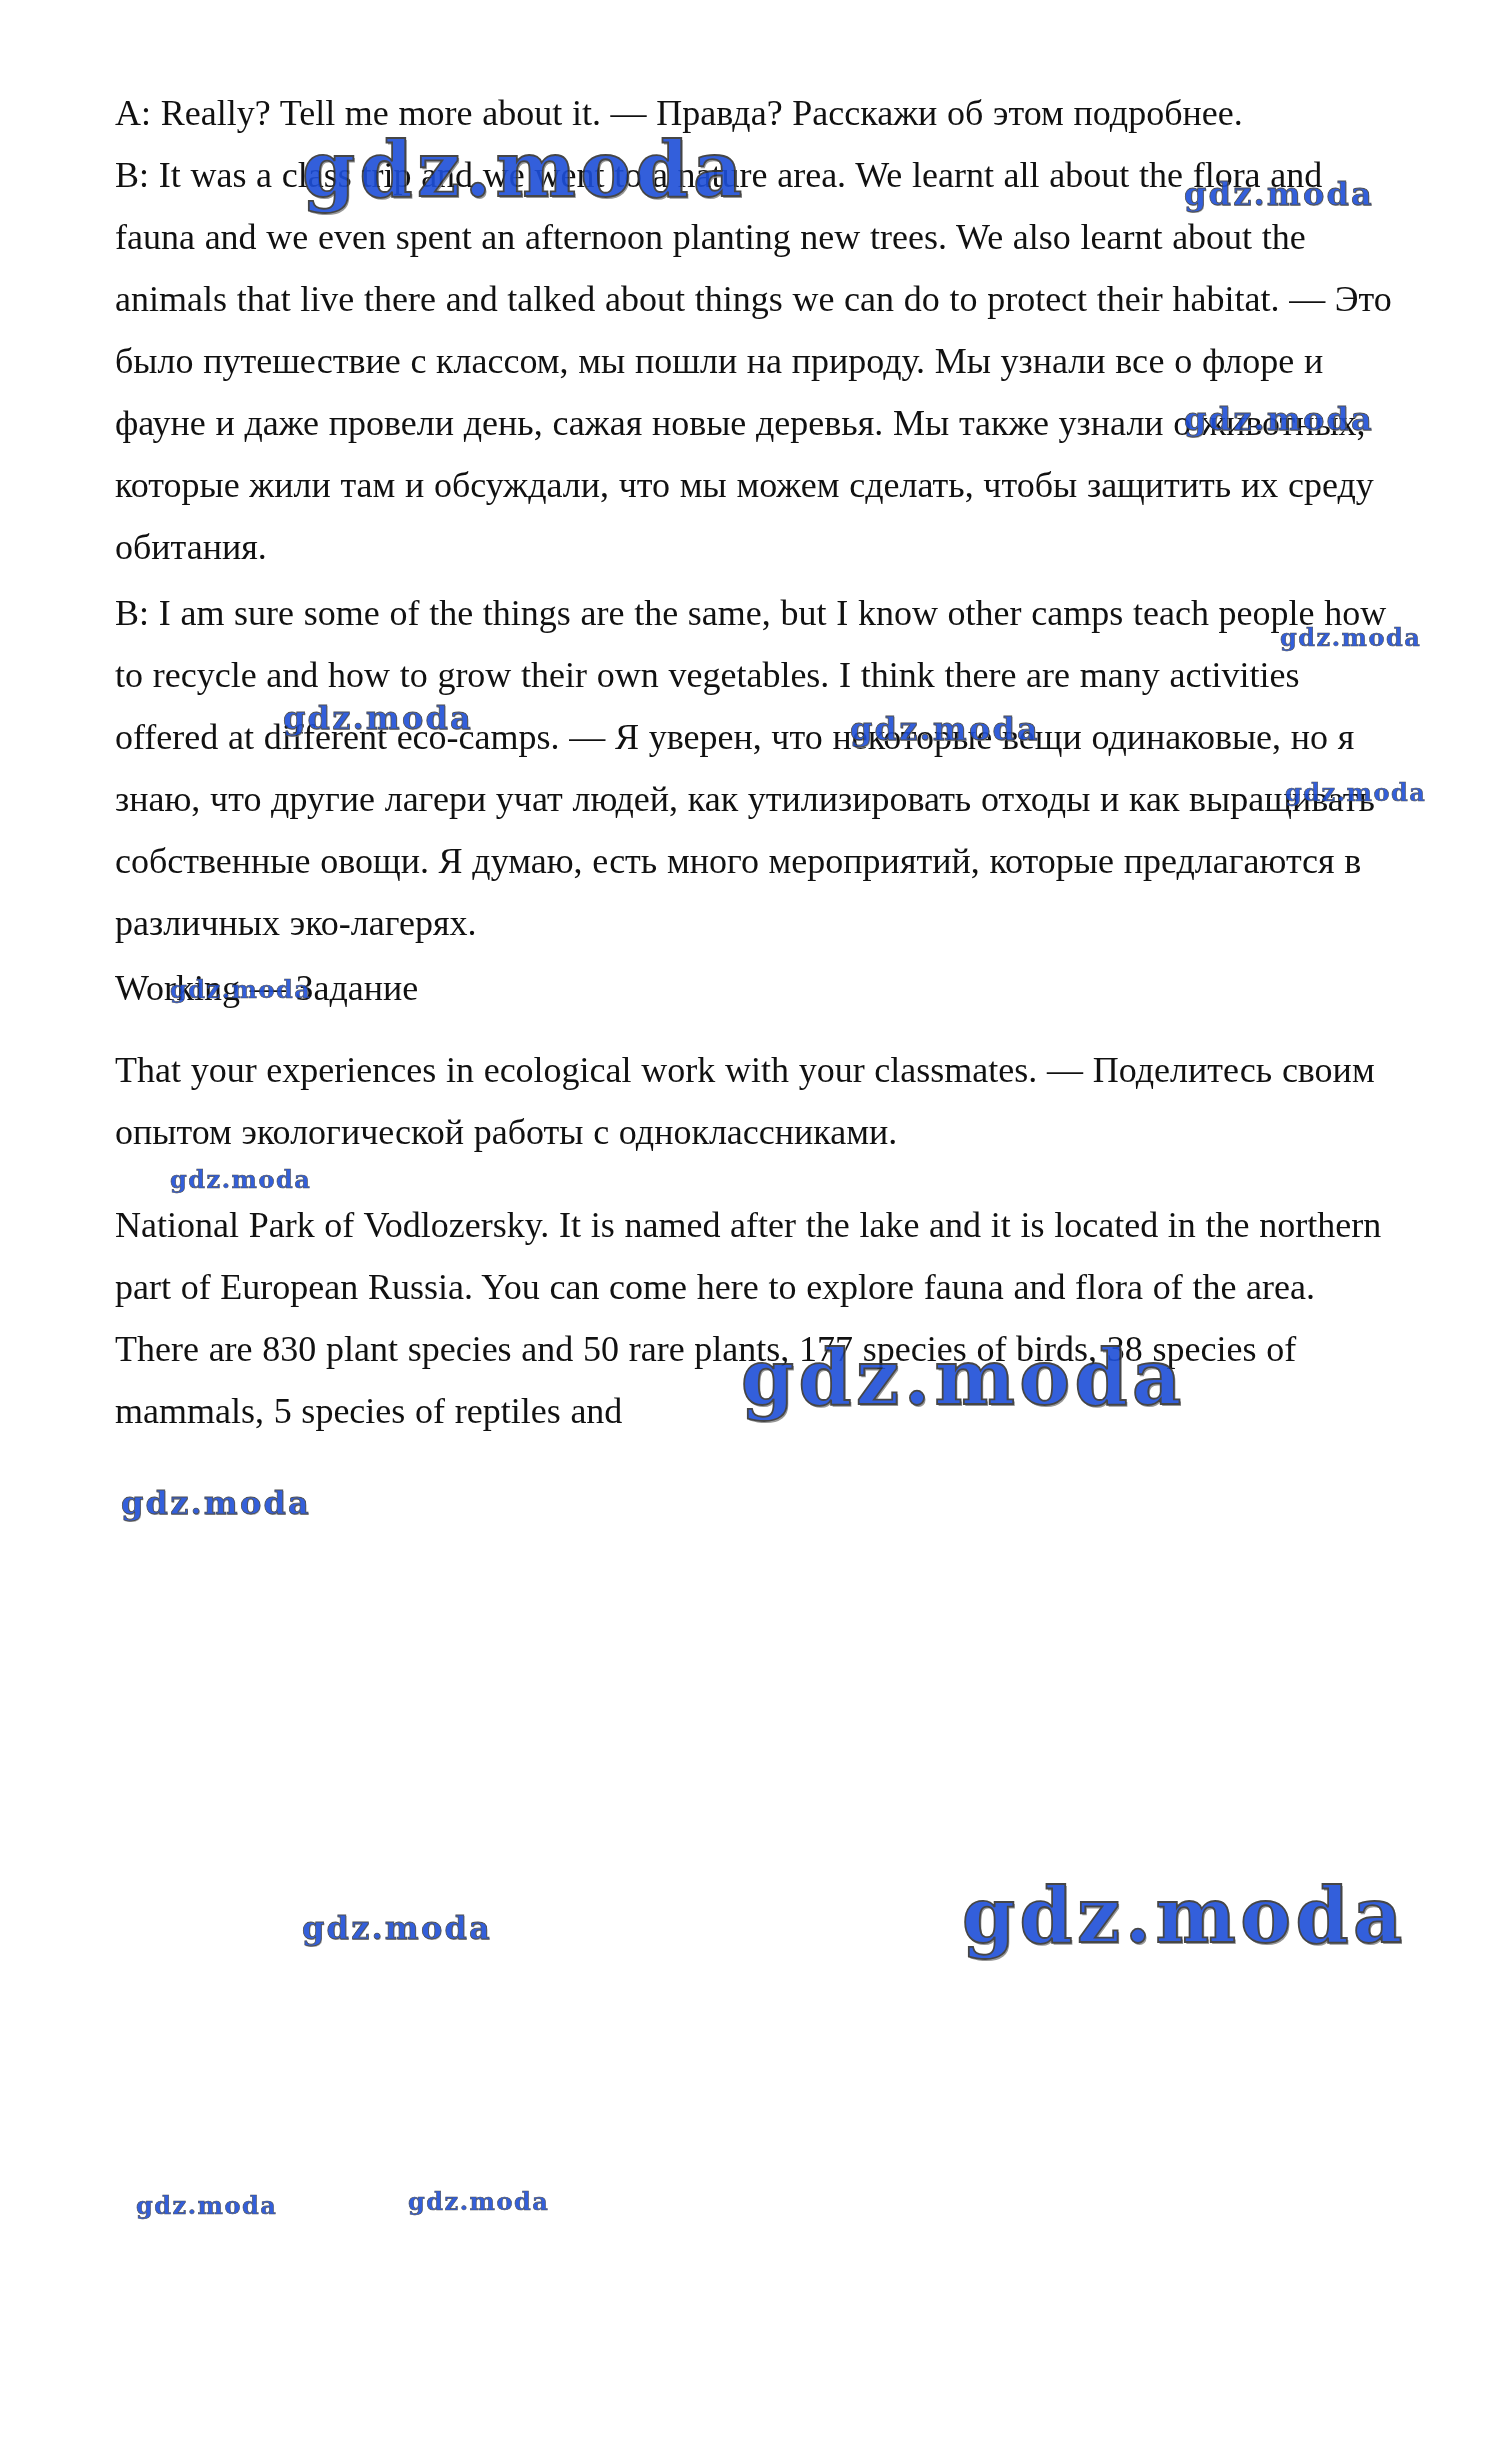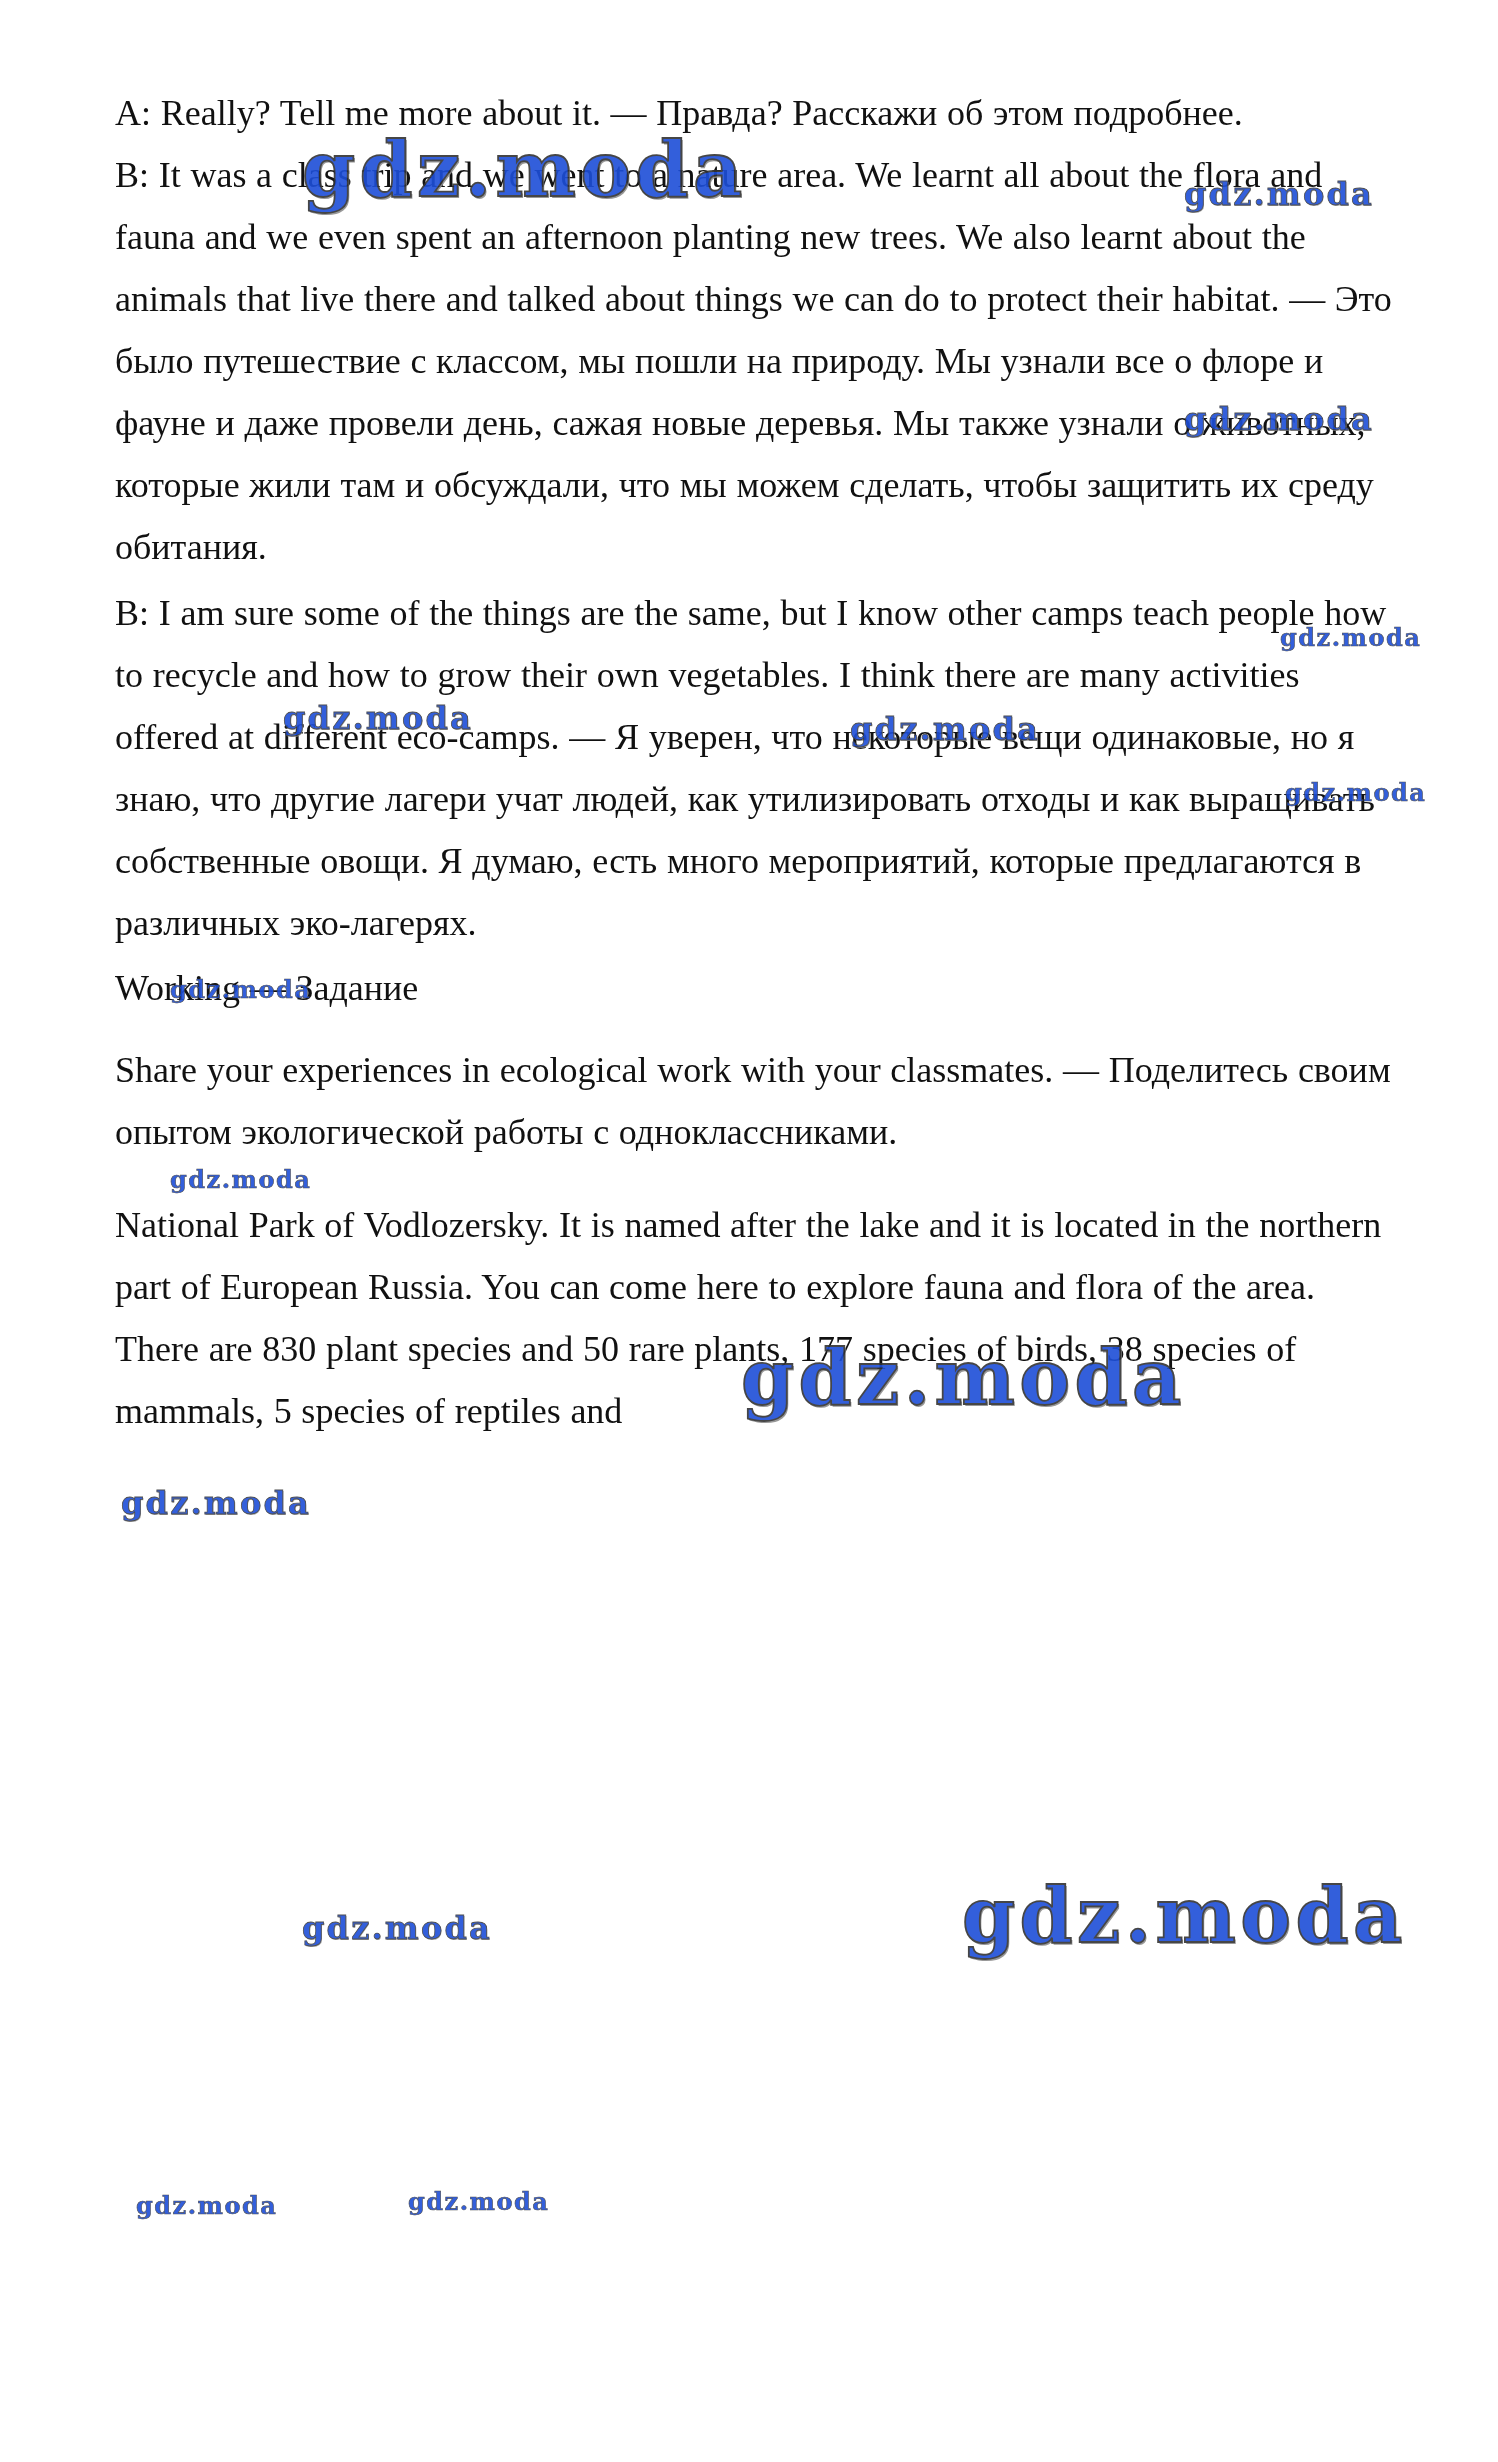--- a/index.html
+++ b/index.html
@@ -71,21 +71,21 @@
 </head>
 <body>
 
 <div class="page">
 
   <div class="text-block">
     <p class="para">A: Really? Tell me more about it. — Правда? Расскажи об этом подробнее.</p>
     <p class="para">B: It was a class trip and we went to a nature area. We learnt all about the flora and fauna and we even spent an afternoon planting new trees. We also learnt about the animals that live there and talked about things we can do to protect their habitat. — Это было путешествие с классом, мы пошли на природу. Мы узнали все о флоре и фауне и даже провели день, сажая новые деревья. Мы также узнали о животных, которые жили там и обсуждали, что мы можем сделать, чтобы защитить их среду обитания.</p>
     <p class="para mt-5">B: I am sure some of the things are the same, but I know other camps teach people how to recycle and how to grow their own vegetables. I think there are many activities offered at different eco-camps. — Я уверен, что некоторые вещи одинаковые, но я знаю, что другие лагери учат людей, как утилизировать отходы и как выращивать собственные овощи. Я думаю, есть много мероприятий, которые предлагаются в различных эко-лагерях.</p>
     <p class="para mt-5">Working — Задание</p>
-    <p class="para mt-27">Share your experiences in ecological work with your classmates. — Поделитесь своим опытом экологической работы с одноклассниками.</p>
+    <p class="para mt-27">That your experiences in ecological work with your classmates. — Поделитесь своим опытом экологической работы с одноклассниками.</p>
     <p class="para mt-42">National Park of Vodlozersky. It is named after the lake and it is located in the northern part of European Russia. You can come here to explore fauna and flora of the area. There are 830 plant species and 50 rare plants, 177 species of birds, 38 species of mammals, 5 species of reptiles and</p>
   </div>
 
   <div class="wm wm-lg" style="left:287px;  top:139px;">gdz.moda</div>
   <div class="wm wm-md" style="left:1169px; top:163px;">gdz.moda</div>
   <div class="wm wm-md" style="left:1169px; top:388px;">gdz.moda</div>
   <div class="wm wm-sm" style="left:1265px; top:607px;">gdz.moda</div>
   <div class="wm wm-md" style="left:268px;  top:687px;">gdz.moda</div>
   <div class="wm wm-md" style="left:835px; top:698px;">gdz.moda</div>
   <div class="wm wm-sm" style="left:1270px; top:762px;">gdz.moda</div>

